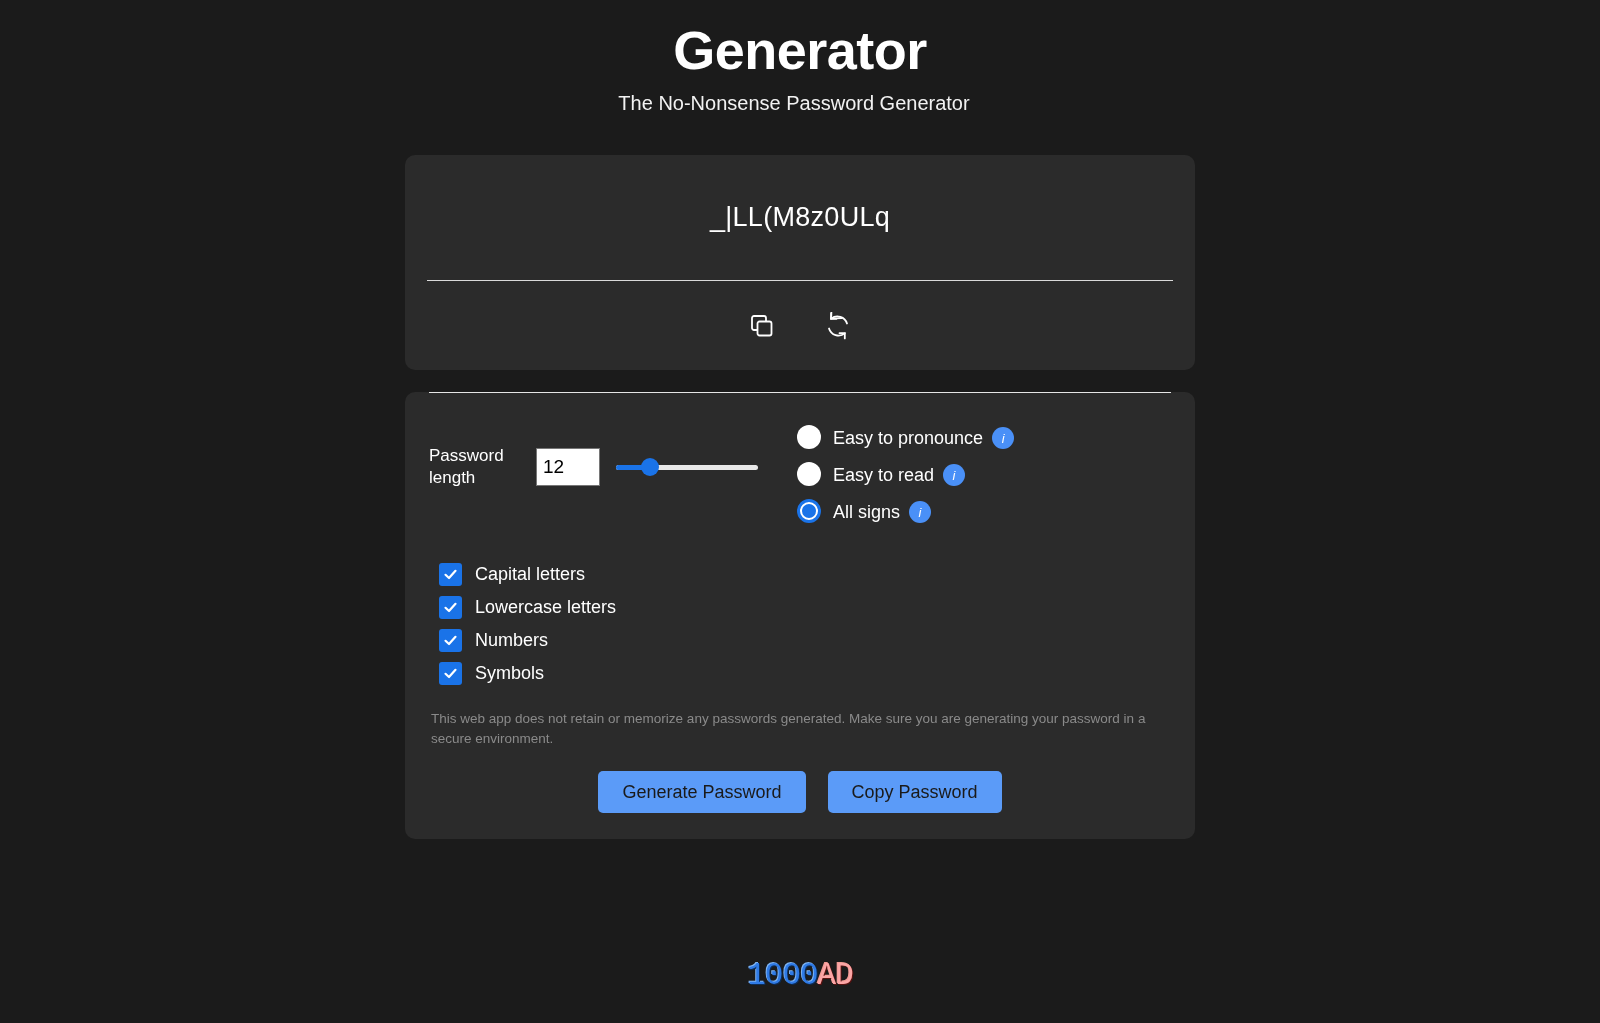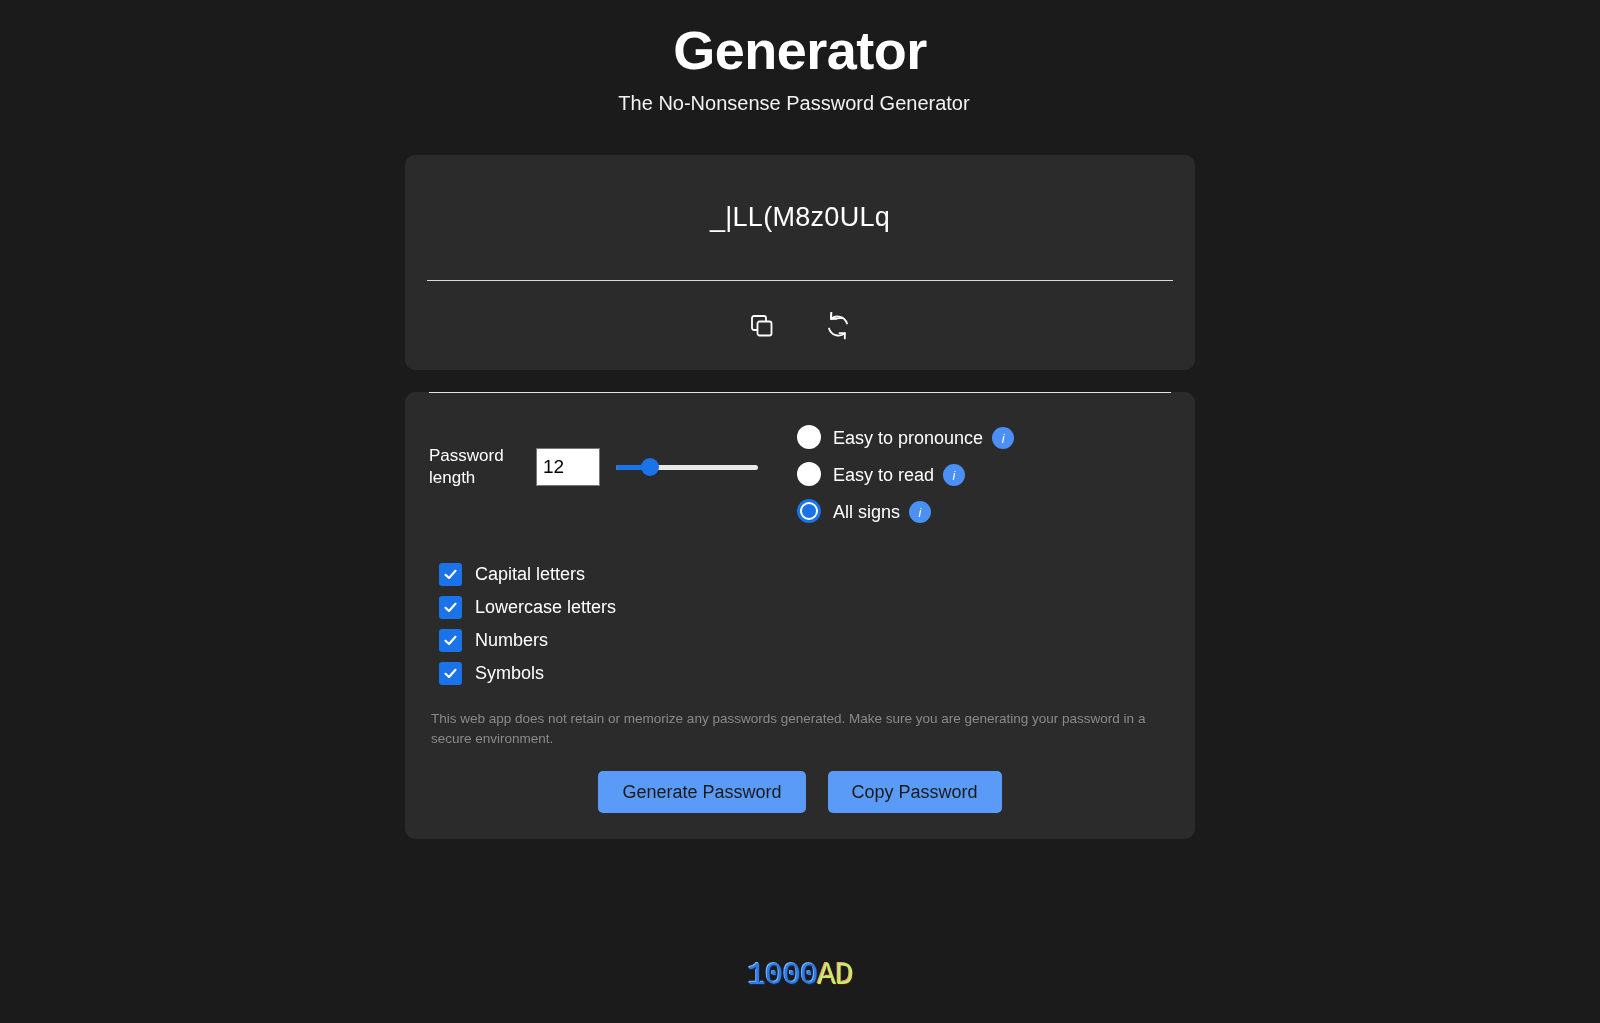--- a/index.html
+++ b/index.html
@@ -293,21 +293,21 @@
     font-weight: normal;
     letter-spacing: -1px;
     line-height: 31px;
     display: flex;
   }
   .logo-blue {
     color: #2f7ae5;
     text-shadow: 1px 1px 0 #0c2c55, -1px -1px 0 #7fb4f2;
   }
   .logo-red {
-    color: #bef264;
+    color: #fca5a5;
     text-shadow: 1px 1px 0 #5a1210, -1px -1px 0 #f29b94;
   }
 </style>
 </head>
 <body>
 
 <div class="page">
 
   <h1 class="app-title">Generator</h1>
   <div class="app-subtitle">The No-Nonsense Password Generator</div>

